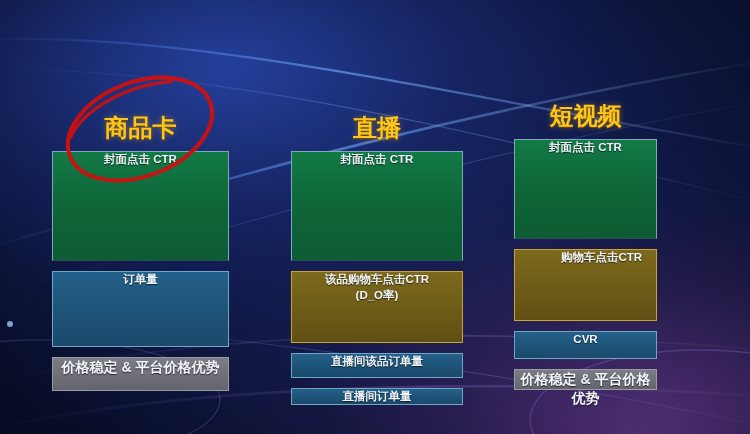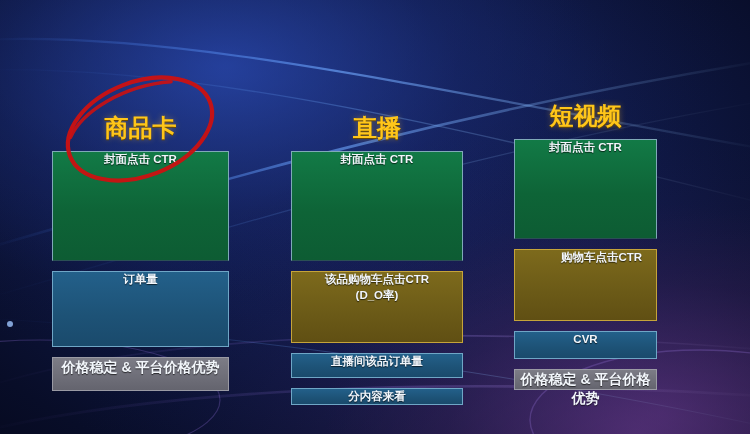--- a/index.html
+++ b/index.html
@@ -181,21 +181,21 @@
           <div class="block blk-green" style="height: 110px;">
             <div class="lbl">封面点击 CTR</div>
           </div>
           <div class="block blk-olive" style="height: 72px;">
             <div class="lbl">该品购物车点击CTR<br>(D_O率)</div>
           </div>
           <div class="block blk-blue" style="height: 25px;">
             <div class="lbl">直播间该品订单量</div>
           </div>
           <div class="block blk-blue" style="height: 17px;">
-            <div class="lbl">分内容来看</div>
+            <div class="lbl">直播间订单量</div>
           </div>
         </div>
       </div>
       <div class="column" id="col-3">
         <div class="col-title">短视频</div>
         <div class="stack">
           <div class="block blk-green" style="height: 100px;">
             <div class="lbl">封面点击 CTR</div>
           </div>
           <div class="block blk-olive" style="height: 72px; padding-left: 32px;">

